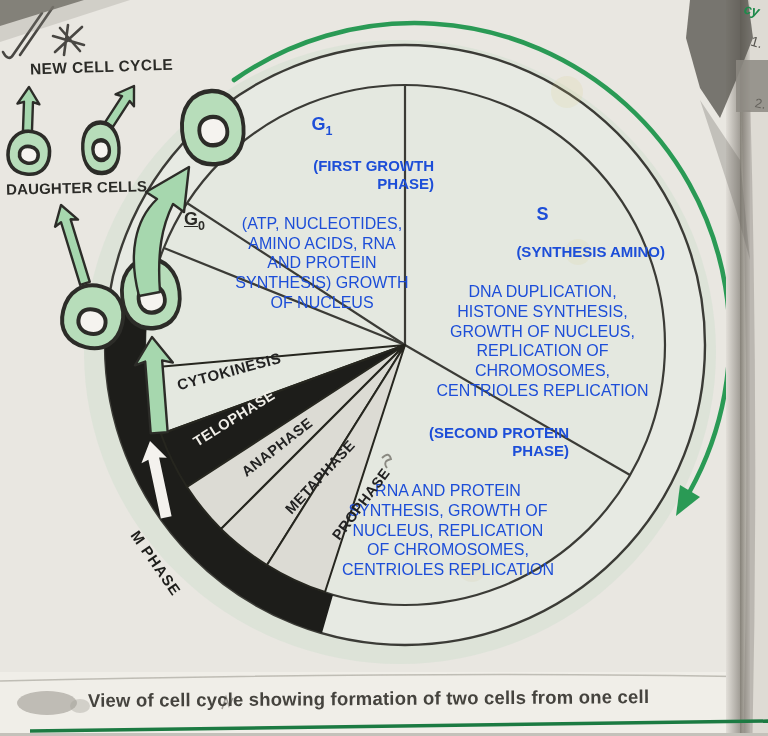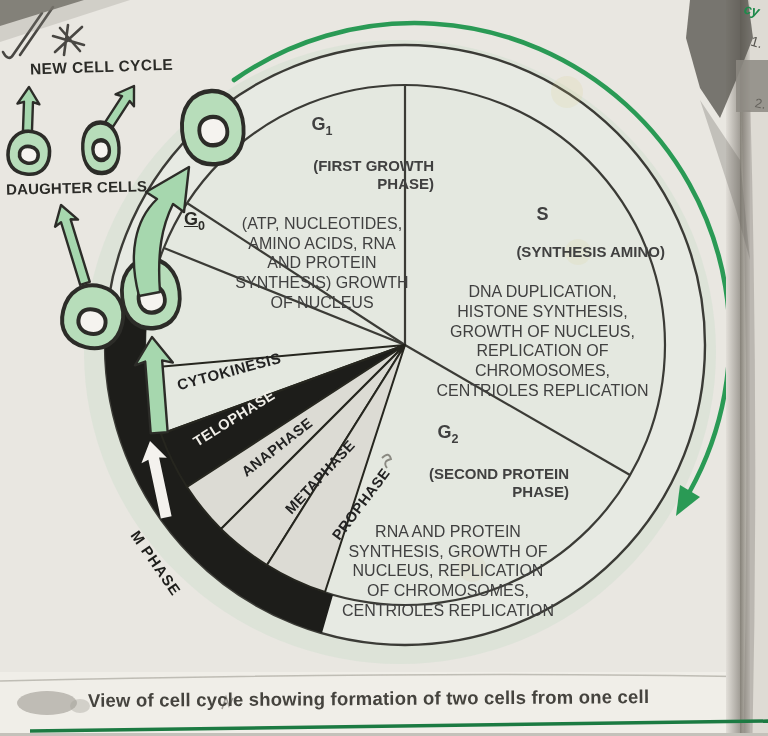--- a/index.html
+++ b/index.html
@@ -1,21 +1,21 @@
 <!DOCTYPE html>
 <html><head>
 <meta charset="utf-8">
 <style>
   html,body{margin:0;padding:0;background:#d8d5cf;}
   .stage{position:relative;width:768px;height:736px;overflow:hidden;
          background:#e9e7e1;font-family:"Liberation Sans",sans-serif;}
   .stage svg{position:absolute;left:0;top:0;}
   .txt{position:absolute;color:#2b2b27;white-space:nowrap;}
   .ctr{transform:translate(-50%,-50%);}
-  .block{text-align:center;white-space:pre-line;color:#404040;}
+  .block{text-align:center;white-space:pre-line;color:#1d4ed8;}
   .ph-title{font-weight:bold;font-size:18px;line-height:1.05;}
   .ph-title sub{font-size:12.5px;}
   .ph-sub{font-weight:bold;font-size:15px;line-height:1.2;margin-top:1px;text-align:right;}
   .ph-body{font-size:16px;line-height:1.24;margin-top:3px;}
   .wedge-label{font-weight:bold;font-size:14.5px;letter-spacing:.5px;color:#222;}
   .b{font-weight:bold;}
 </style>
 </head>
 <body>
 
@@ -159,21 +159,20 @@
   <div class="ph-sub">(SYNTHESIS  AMINO)</div>
   <div class="ph-body">DNA DUPLICATION,
 HISTONE SYNTHESIS,
 GROWTH OF NUCLEUS,
 REPLICATION OF
 CHROMOSOMES,
 CENTRIOLES REPLICATION</div>
 </div>
 
 <div class="txt block" style="left:327px;top:405px;width:242px;">
-  <div class="ph-title"><span>G</span><sub>2</sub></div>
   <div class="ph-sub">(SECOND PROTEIN
 PHASE)</div>
   <div class="ph-body">RNA AND PROTEIN
 SYNTHESIS, GROWTH OF
 NUCLEUS, REPLICATION
 OF CHROMOSOMES,
 CENTRIOLES REPLICATION</div>
 </div>
 
 <div class="txt wedge-label ctr" style="left:229px;top:371px;transform:translate(-50%,-50%) rotate(-15deg);font-size:15px;">CYTOKINESIS</div>

